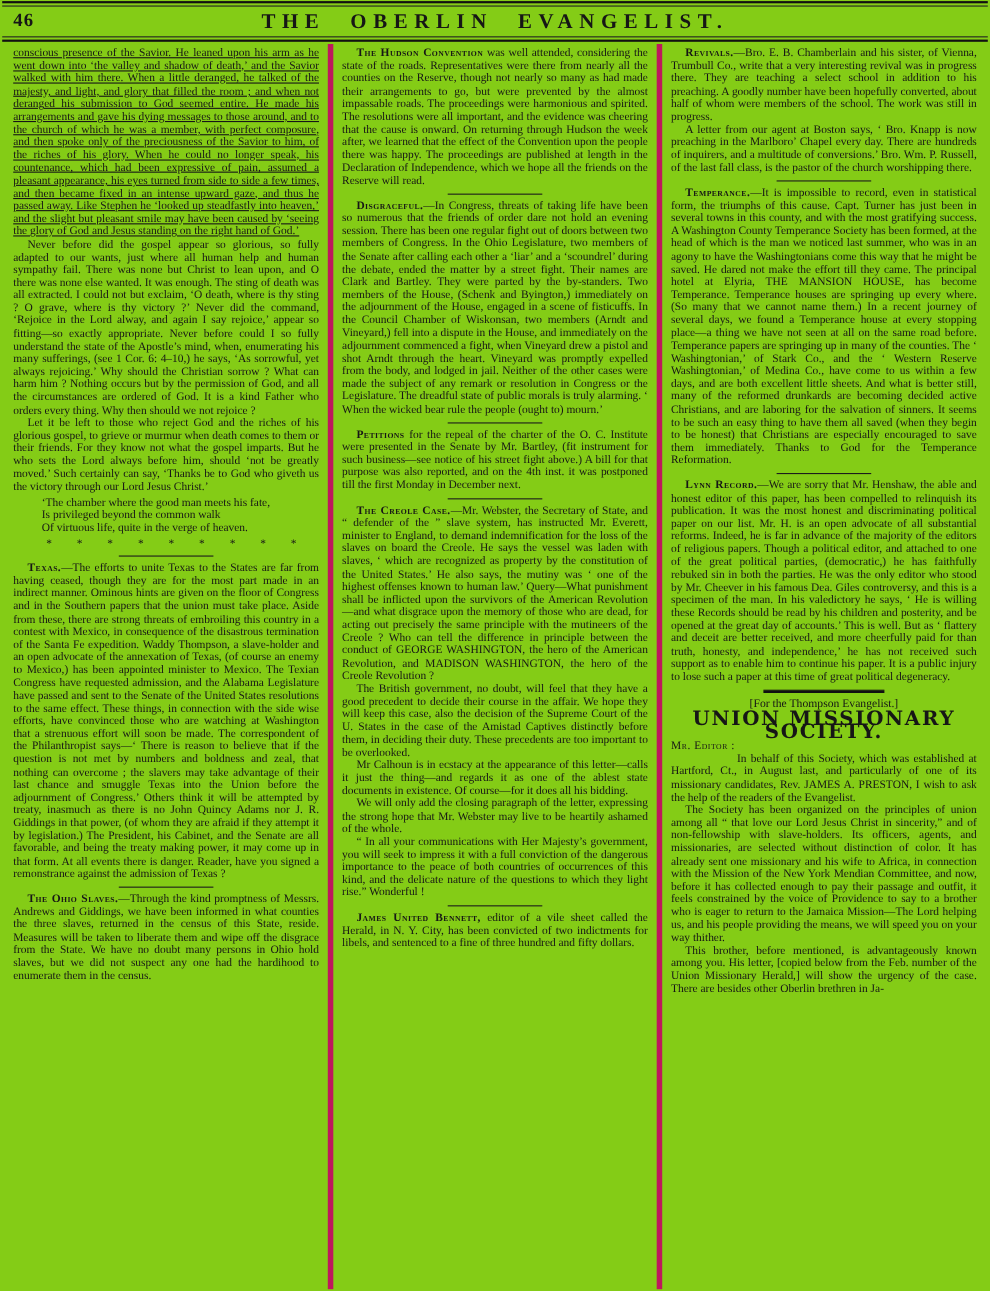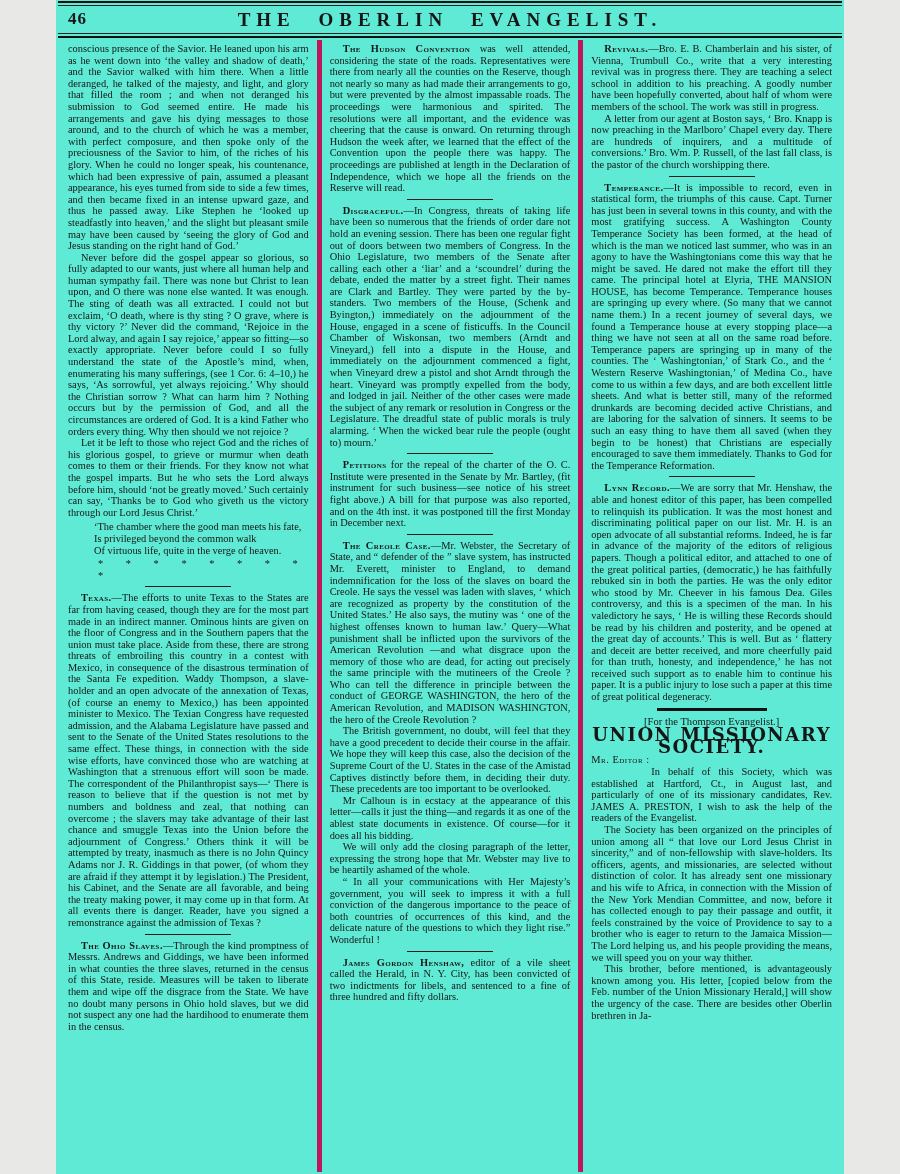--- a/index.html
+++ b/index.html
@@ -1,37 +1,37 @@
 <!DOCTYPE html>
 <html><head>
 <meta charset="utf-8">
 <style>
   * { margin:0; padding:0; box-sizing:border-box; }
   html,body { background:#e8e8e6; }
   .page {
     position:relative;
-    width:788px; height:1174px;
+    width:900px; height:1174px;
     margin:0 auto;
-    background:#5eead4;
+    background:#84cc16;
     color:#161616;
     font-family:"Liberation Serif", "DejaVu Serif", serif;
     overflow:hidden;
   }
   .rule-top { height:5px; border-top:2.5px solid #111; border-bottom:1px solid #222; margin:1px 2px 0 2px; }
   .masthead-row { position:relative; height:27px; }
   .page-number { position:absolute; left:12px; top:3px; font-size:17px; font-weight:bold; letter-spacing:1px; }
   .masthead { text-align:center; font-size:19px; font-weight:bold; letter-spacing:6px; word-spacing:12px; padding-top:3px; }
   .rule-under { height:5px; border-top:1px solid #222; border-bottom:2.5px solid #111; margin:0 2px 0 2px; }
 
   .columns { display:flex; height:1134px; padding:2px 4px 0 4px; }
   .col { flex:1 1 0; padding:3px 8px 0 8px; font-size:10.4px; line-height:11.6px; text-align:justify; }
   .col + .col { border-left:5px solid #be185d; }
 
   p.para { text-indent:13px; margin:0; }
-  p.para.noindent { text-indent:0; }
+  p.para.noindent { text-indent:0;text-decoration:underline; }
   p.para.bigindent { text-indent:60px; }
   .lead { font-variant:small-caps; letter-spacing:0.4px; font-weight:600; }
 
   .verse { margin:3px 0 2px 26px; text-align:left; }
   .verse div { line-height:11.6px; }
   .stars { margin:2px 0 2px 30px; letter-spacing:0; word-spacing:20px; text-align:left; }
 
   .sep { width:86px; border-top:1.3px solid #1c1c1c; margin:5px auto 5px auto; }
   .sep.heavy { border-top:1px solid #111; border-bottom:2px solid #111; height:3px; width:110px; }
 
@@ -72,21 +72,21 @@
         <p class="para"><span class="lead">Disgraceful.</span>—In Congress, threats of taking life have been so numerous that the friends of order dare not hold an evening session.  There has been one regular fight out of doors between two members of Congress.  In the Ohio Legislature, two members of the Senate after calling each other a ‘liar’ and a ‘scoundrel’ during the debate, ended the matter by a street fight.  Their names are Clark and Bartley.  They were parted by the by-standers.  Two members of the House, (Schenk and Byington,) immediately on the adjournment of the House, engaged in a scene of fisticuffs.  In the Council Chamber of Wiskonsan, two members (Arndt and Vineyard,) fell into a dispute in the House, and immediately on the adjournment commenced a fight, when Vineyard drew a pistol and shot Arndt through the heart.  Vineyard was promptly expelled from the body, and lodged in jail.  Neither of the other cases were made the subject of any remark or resolution in Congress or the Legislature.  The dreadful state of public morals is truly alarming.  ‘ When the wicked bear rule the people (ought to) mourn.’</p>
         <div class="sep"></div>
         <p class="para"><span class="lead">Petitions</span> for the repeal of the charter of the O. C. Institute were presented in the Senate by Mr. Bartley, (fit instrument for such business—see notice of his street fight above.)  A bill for that purpose was also reported, and on the 4th inst. it was postponed till the first Monday in December next.</p>
         <div class="sep"></div>
         <p class="para"><span class="lead">The Creole Case.</span>—Mr. Webster, the Secretary of State, and “ defender of the ” slave system, has instructed Mr. Everett, minister to England, to demand indemnification for the loss of the slaves on board the Creole.  He says the vessel was laden with slaves, ‘ which are recognized as property by the constitution of the United States.’  He also says, the mutiny was ‘ one of the highest offenses known to human law.’   Query—What punishment shall be inflicted upon the survivors of the American Revolution —and what disgrace upon the memory of those who are dead, for acting out precisely the same principle with the mutineers of the Creole ?   Who can tell the difference in principle between the conduct of GEORGE WASHINGTON, the hero of the American Revolution, and MADISON WASHINGTON, the hero of the Creole Revolution ?</p>
         <p class="para">The British government, no doubt, will feel that they have a good precedent to decide their course in the affair.  We hope they will keep this case, also the decision of the Supreme Court of the U. States in the case of the Amistad Captives distinctly before them, in deciding their duty.  These precedents are too important to be overlooked.</p>
         <p class="para">Mr Calhoun is in ecstacy at the appearance of this letter—calls it just the thing—and regards it as one of the ablest state documents in existence.  Of course—for it does all his bidding.</p>
         <p class="para">We will only add the closing paragraph of the letter, expressing the strong hope that Mr. Webster may live to be heartily ashamed of the whole.</p>
         <p class="para">“ In all your communications with Her Majesty’s government, you will seek to impress it with a full conviction of the dangerous importance to the peace of both countries of occurrences of this kind, and the delicate nature of the questions to which they light rise.”      Wonderful !</p>
         <div class="sep"></div>
-        <p class="para"><span class="lead">James Gordon Henshaw,</span> editor of a vile sheet called the Herald, in N. Y. City, has been convicted of two indictments for libels, and sentenced to a fine of three hundred and fifty dollars.</p>
+        <p class="para"><span class="lead">James United Bennett,</span> editor of a vile sheet called the Herald, in N. Y. City, has been convicted of two indictments for libels, and sentenced to a fine of three hundred and fifty dollars.</p>
       </div>
     <div class="col">
         <p class="para"><span class="lead">Revivals.</span>—Bro. E. B. Chamberlain and his sister, of Vienna, Trumbull Co., write that a very interesting revival was in progress there.  They are teaching a select school in addition to his preaching.  A goodly number have been hopefully converted, about half of whom were members of the school.  The work was still in progress.</p>
         <p class="para">A letter from our agent at Boston says, ‘ Bro. Knapp is now preaching in the Marlboro’ Chapel every day.  There are hundreds of inquirers, and a multitude of conversions.’ Bro. Wm. P. Russell, of the last fall class, is the pastor of the church worshipping there.</p>
         <div class="sep"></div>
         <p class="para"><span class="lead">Temperance.</span>—It is impossible to record, even in statistical form, the triumphs of this cause.  Capt. Turner has just been in several towns in this county, and with the most gratifying success.  A Washington County Temperance Society has been formed, at the head of which is the man we noticed last summer, who was in an agony to have the Washingtonians come this way that he might be saved. He dared not make the effort till they came.  The principal hotel at Elyria, THE MANSION HOUSE, has become Temperance.  Temperance houses are springing up every where.  (So many that we cannot name them.)  In a recent journey of several days, we found a Temperance house at every stopping place—a thing we have not seen at all on the same road before.  Temperance papers are springing up in many of the counties.  The ‘ Washingtonian,’ of Stark Co., and the ‘ Western Reserve Washingtonian,’ of Medina Co., have come to us within a few days, and are both excellent little sheets.  And what is better still, many of the reformed drunkards are becoming decided active Christians, and are laboring for the salvation of sinners.  It seems to be such an easy thing to have them all saved (when they begin to be honest) that Christians are especially encouraged to save them immediately.  Thanks to God for the Temperance Reformation.</p>
         <div class="sep"></div>
         <p class="para"><span class="lead">Lynn Record.</span>—We are sorry that Mr. Henshaw, the able and honest editor of this paper, has been compelled to relinquish its publication.  It was the most honest and discriminating political paper on our list.  Mr. H. is an open advocate of all substantial reforms.  Indeed, he is far in advance of the majority of the editors of religious papers.  Though a political editor, and attached to one of the great political parties, (democratic,) he has faithfully rebuked sin in both the parties.  He was the only editor who stood by Mr. Cheever in his famous Dea. Giles controversy, and this is a specimen of the man.  In his valedictory he says, ‘ He is willing these Records should be read by his children and posterity, and be opened at the great day of accounts.’  This is well.  But as ‘ flattery and deceit are better received, and more cheerfully paid for than truth, honesty, and independence,’ he has not received such support as to enable him to continue his paper. It is a public injury to lose such a paper at this time of great political degeneracy.</p>
         <div class="sep heavy"></div>
         <div class="attr">[For the Thompson Evangelist.]</div>

